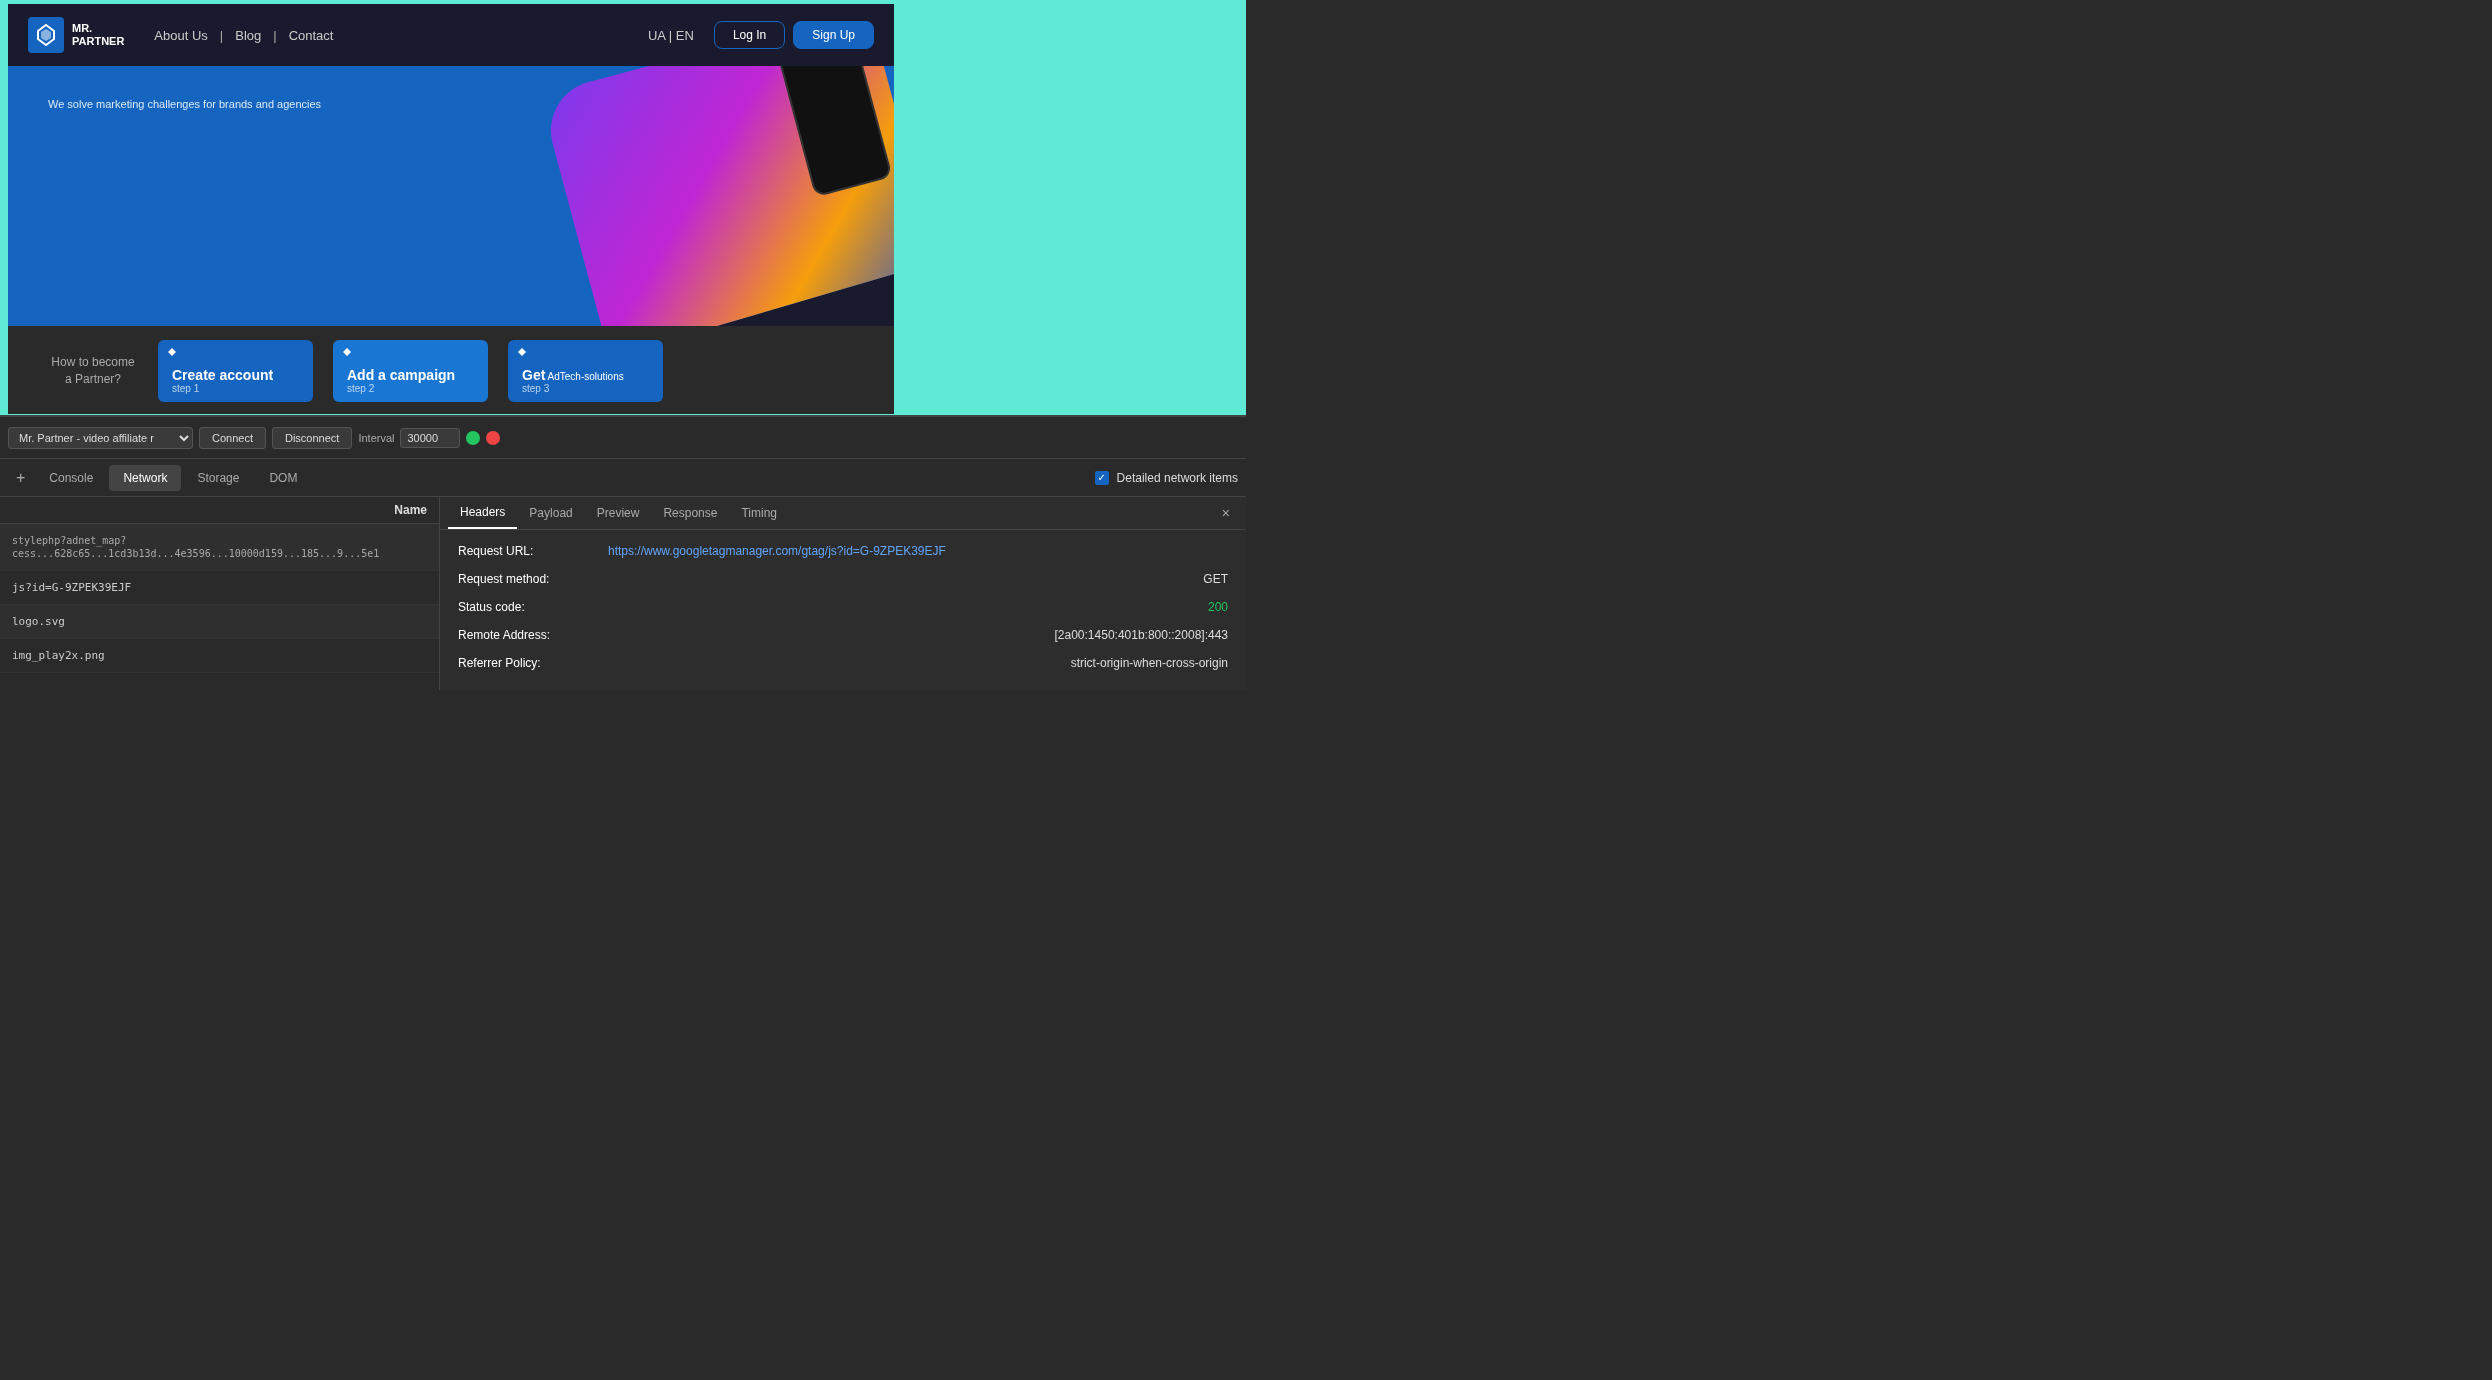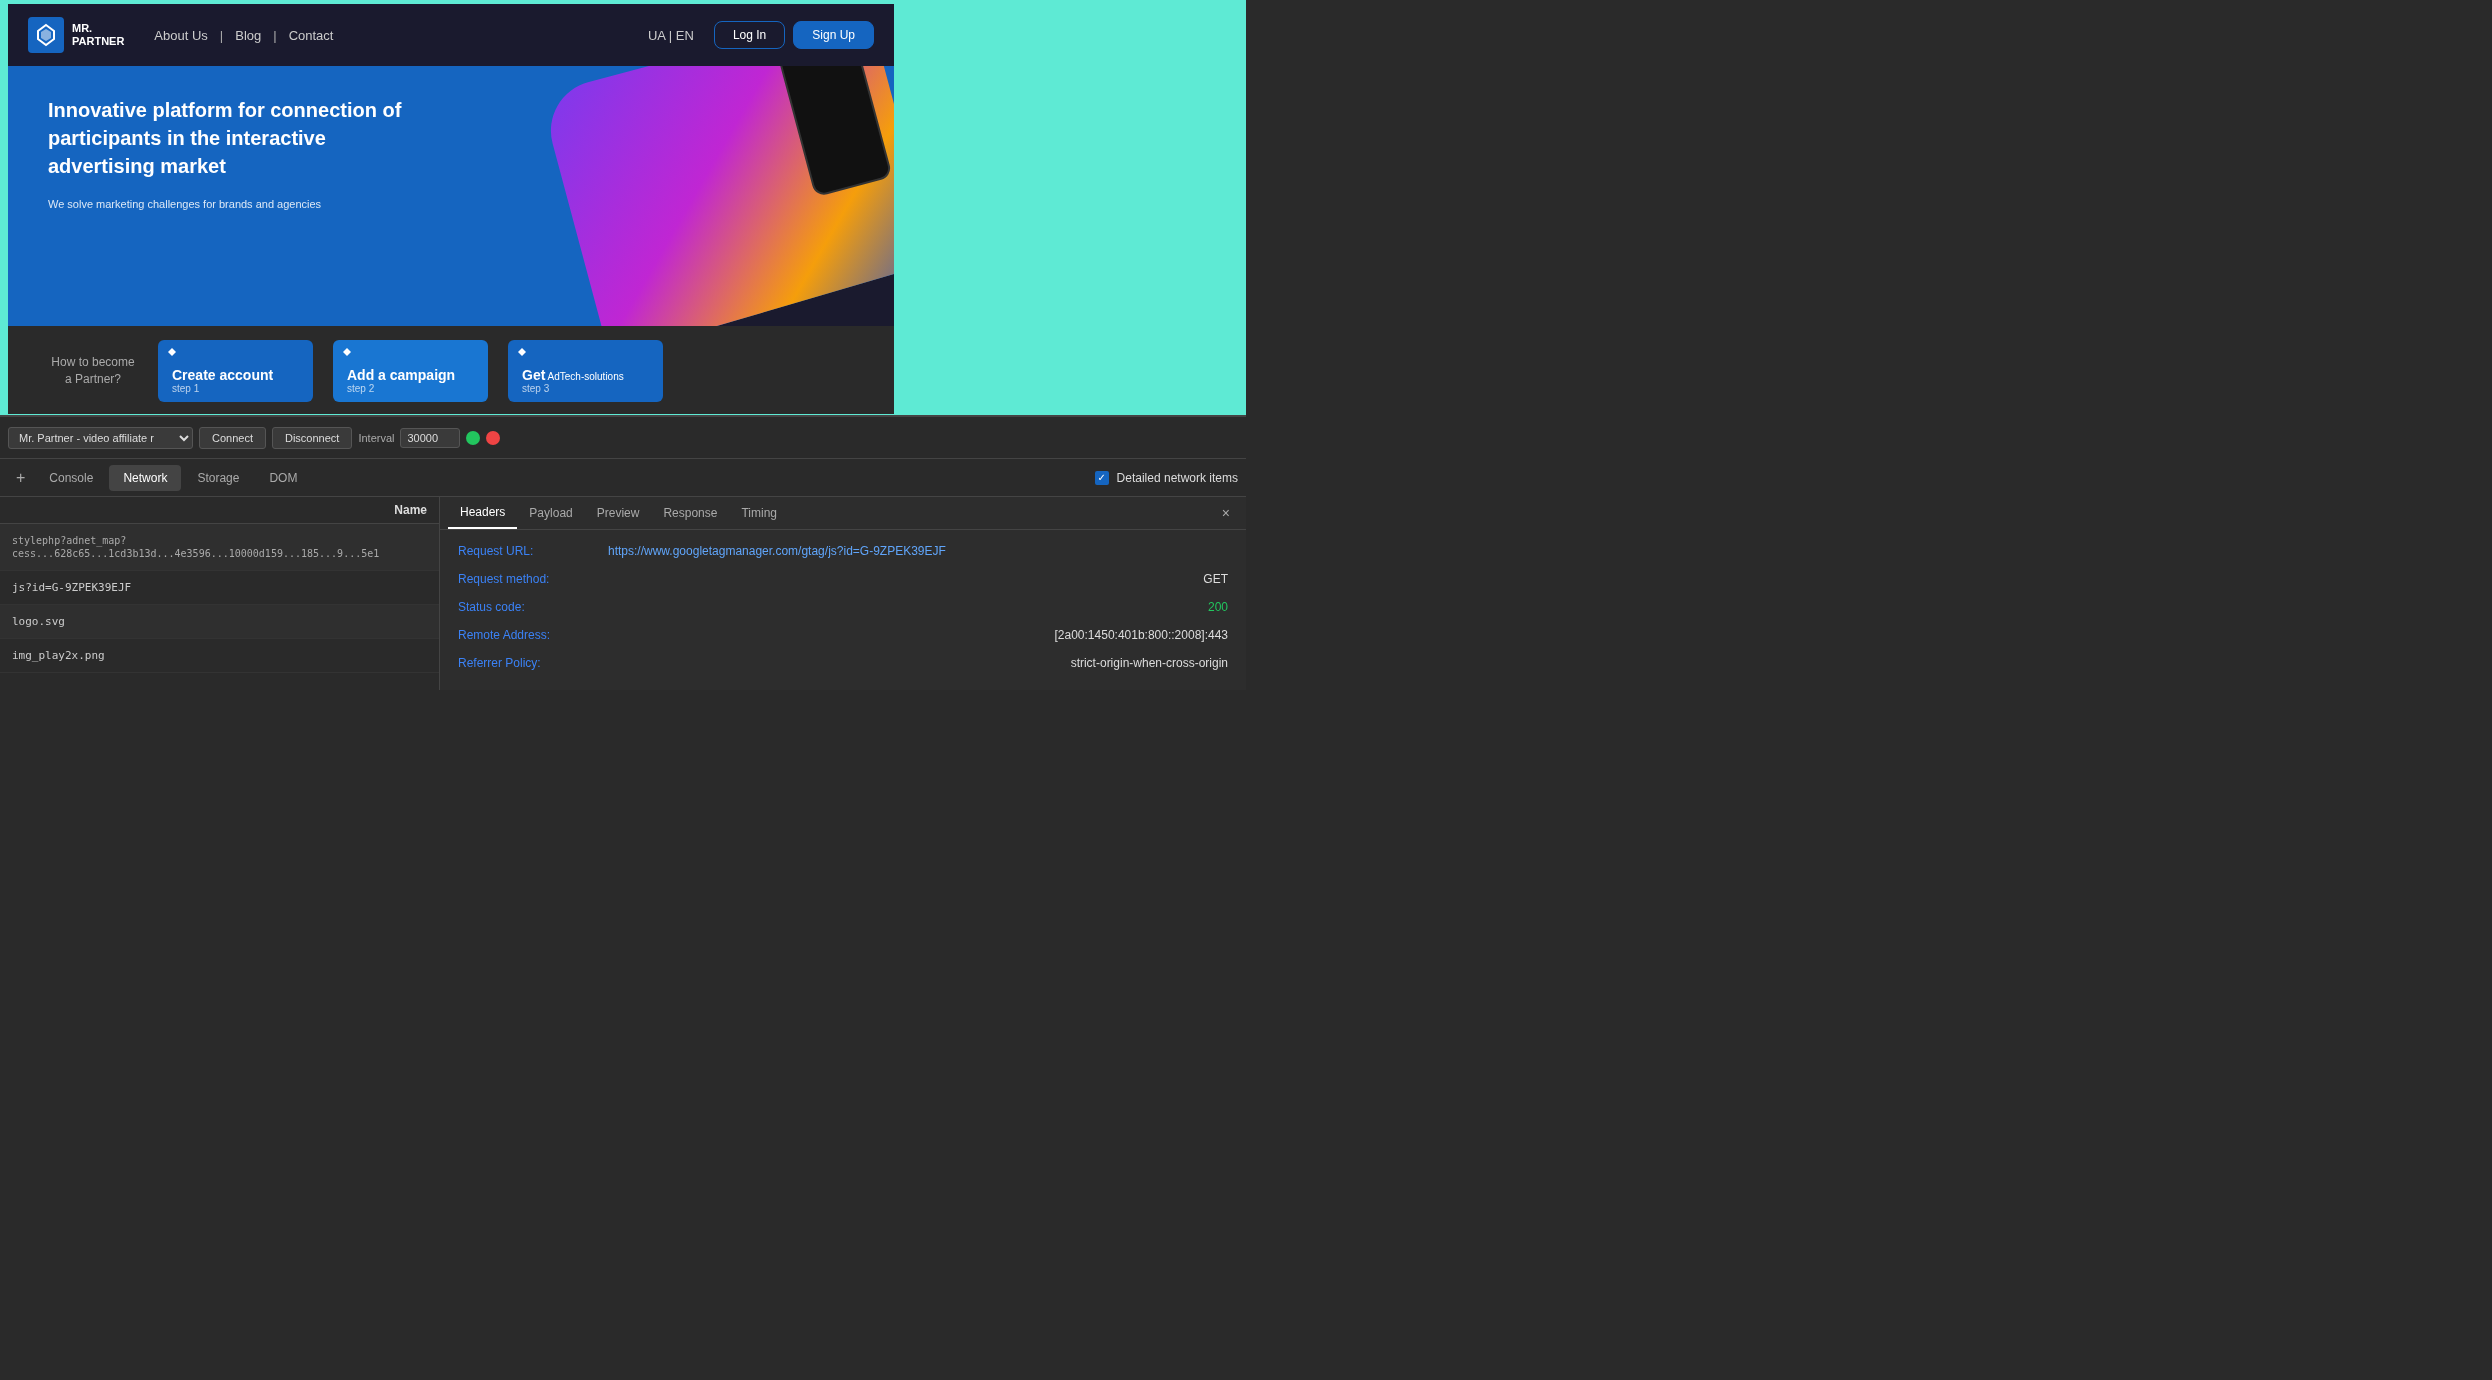--- a/index.html
+++ b/index.html
@@ -410,21 +410,21 @@
       padding: 14px 18px;
     }
 
     .detail-row {
       display: flex;
       margin-bottom: 14px;
       font-size: 12px;
     }
 
     .detail-key {
-      color: #3b82f6;
+      color: #ffffff;
       min-width: 150px;
     }
 
     .detail-value {
       color: #ddd;
       word-break: break-all;
       text-align: right;
       flex: 1;
     }
 
@@ -505,21 +505,20 @@
       </div>
       <div class="nav-lang">UA | EN</div>
       <div class="nav-buttons">
         <button class="btn-login">Log In</button>
         <button class="btn-signup">Sign Up</button>
       </div>
     </nav>
 
     <div class="hero">
       <div class="hero-content">
-        <div class="hero-title">Innovative platform for connection of participants in the interactive advertising market</div>
         <div class="hero-subtitle">We solve marketing challenges for brands and agencies</div>
       </div>
       <div class="hero-image">
         <div class="hero-phone"></div>
       </div>
     </div>
 
     <div class="steps-section">
       <div class="steps-label">
         <div>How to become</div>

